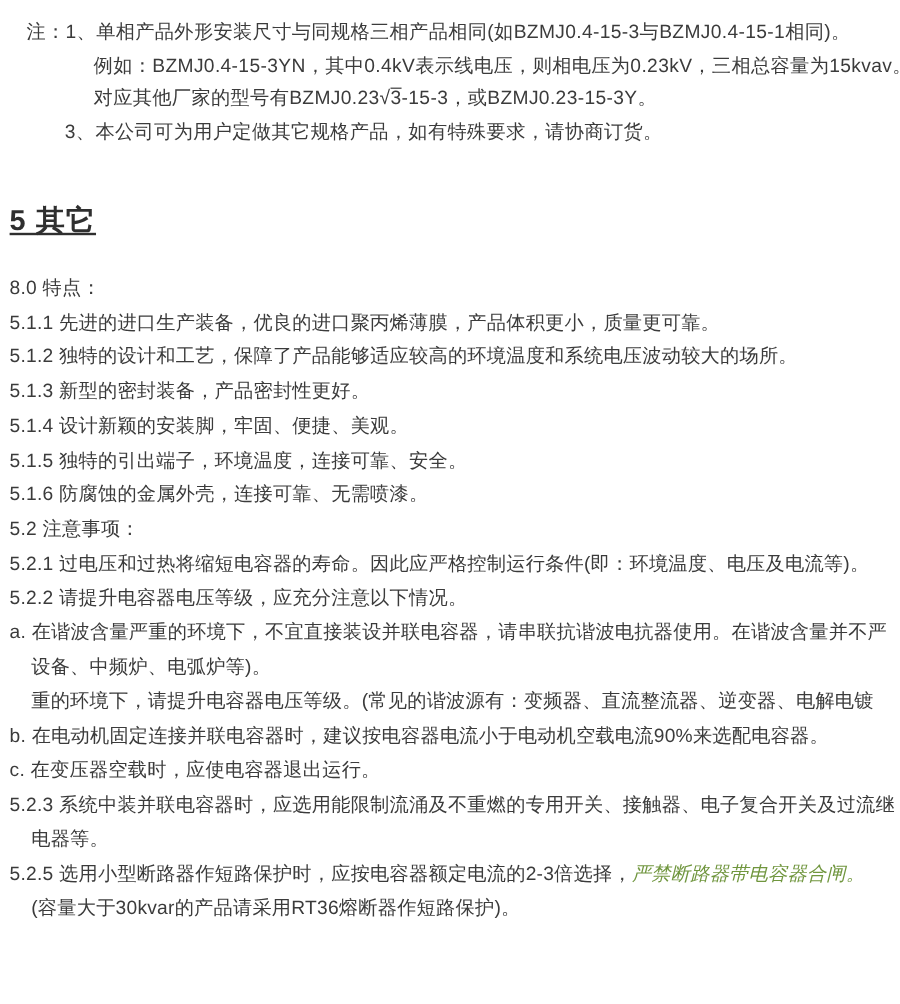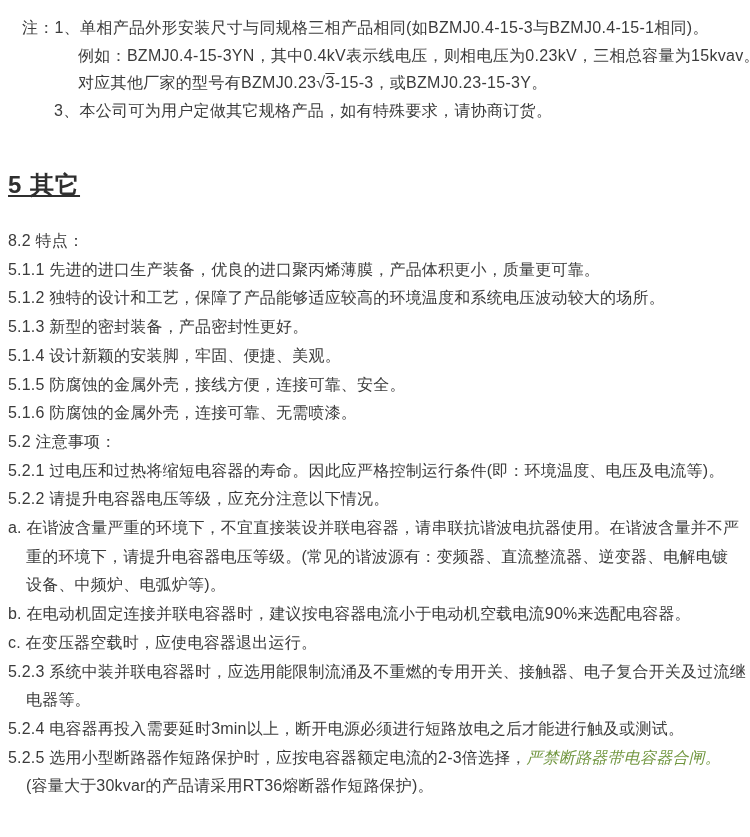--- a/index.html
+++ b/index.html
@@ -72,35 +72,34 @@
     <div class="nline n3"><span>例如：BZMJ0.4-15-3YN，其中0.4kV表示线电压，则相电压为0.23kV，三相总容量为15kvav。</span></div>
 
     <div class="nline n3"><span>对应其他厂家的型号有BZMJ0.23</span><span class="radical">√</span><span class="radicand">3</span><span>-15-3，或BZMJ0.23-15-3Y。</span></div>
 
     <div class="nline n2"><span>3、</span><span>本公司可为用户定做其它规格产品，如有特殊要求，请协商订货。</span></div>
   </section>
 
   <h1 class="heading">5 其它</h1>
 
   <section class="body-sec">
-    <div class="bline">8.2 特点：</div>
+    <div class="bline">8.0 特点：</div>
     <div class="bline">5.1.1 先进的进口生产装备，优良的进口聚丙烯薄膜，产品体积更小，质量更可靠。</div>
     <div class="bline">5.1.2 独特的设计和工艺，保障了产品能够适应较高的环境温度和系统电压波动较大的场所。</div>
     <div class="bline">5.1.3 新型的密封装备，产品密封性更好。</div>
     <div class="bline">5.1.4 设计新颖的安装脚，牢固、便捷、美观。</div>
-    <div class="bline">5.1.5 防腐蚀的金属外壳，接线方便，连接可靠、安全。</div>
+    <div class="bline">5.1.5 独特的引出端子，环境温度，连接可靠、安全。</div>
     <div class="bline">5.1.6 防腐蚀的金属外壳，连接可靠、无需喷漆。</div>
     <div class="bline">5.2 注意事项：</div>
     <div class="bline">5.2.1 过电压和过热将缩短电容器的寿命。因此应严格控制运行条件(即：环境温度、电压及电流等)。</div>
     <div class="bline">5.2.2 请提升电容器电压等级，应充分注意以下情况。</div>
     <div class="bline">a. 在谐波含量严重的环境下，不宜直接装设并联电容器，请串联抗谐波电抗器使用。在谐波含量并不严</div>
+    <div class="bline indent">设备、中频炉、电弧炉等)。</div>
     <div class="bline indent">重的环境下，请提升电容器电压等级。(常见的谐波源有：变频器、直流整流器、逆变器、电解电镀</div>
-    <div class="bline indent">设备、中频炉、电弧炉等)。</div>
     <div class="bline">b. 在电动机固定连接并联电容器时，建议按电容器电流小于电动机空载电流90%来选配电容器。</div>
     <div class="bline">c. 在变压器空载时，应使电容器退出运行。</div>
     <div class="bline">5.2.3 系统中装并联电容器时，应选用能限制流涌及不重燃的专用开关、接触器、电子复合开关及过流继</div>
     <div class="bline indent">电器等。</div>
-    <div class="bline">5.2.4 电容器再投入需要延时3min以上，断开电源必须进行短路放电之后才能进行触及或测试。</div>
     <div class="bline"><span>5.2.5 选用小型断路器作短路保护时，应按电容器额定电流的2-3倍选择，</span><span class="faded">严禁断路器带电容器合闸。</span></div>
     <div class="bline indent">(容量大于30kvar的产品请采用RT36熔断器作短路保护)。</div>
   </section>
 
 </div>
 
 </body></html>

